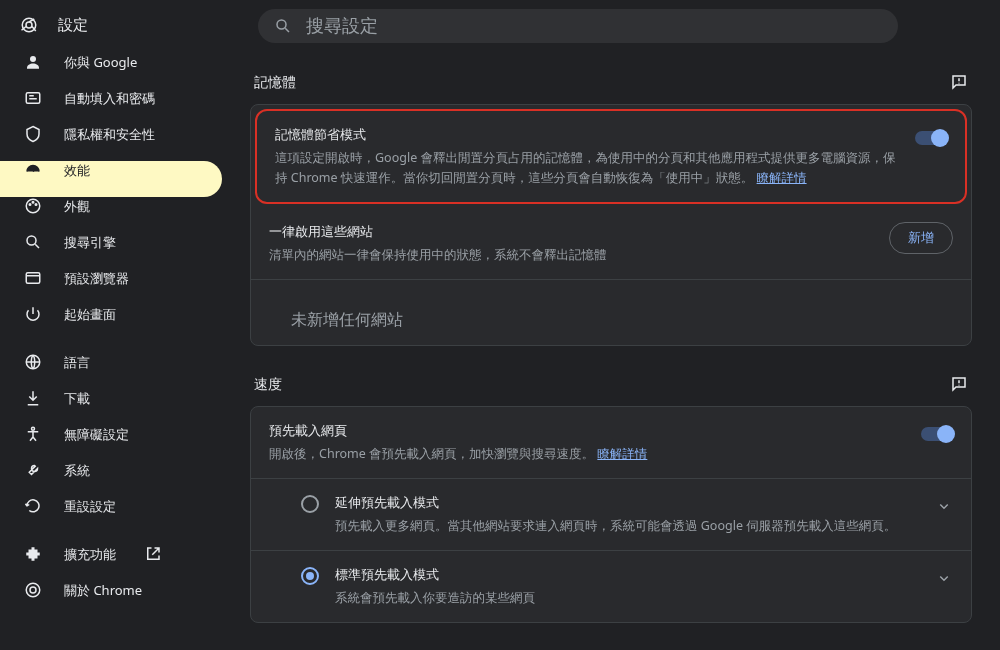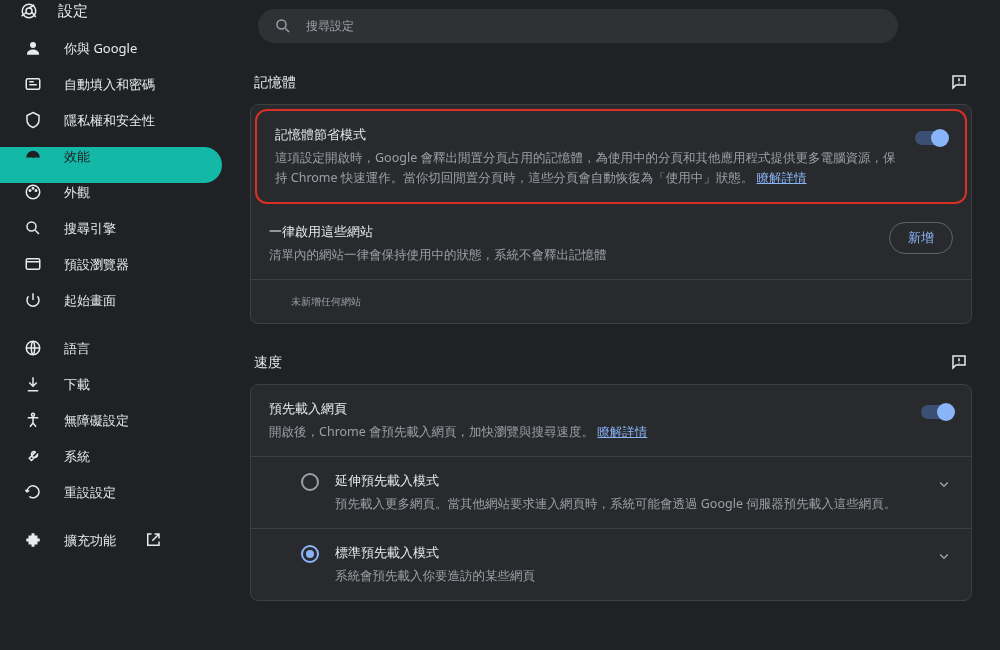--- a/index.html
+++ b/index.html
@@ -9,20 +9,21 @@
   font-family: "Noto Sans", "Segoe UI", Roboto, Arial, sans-serif;
   font-size: 13px;
   width: 1000px;
   height: 650px;
   overflow: hidden;
   display: flex;
 }
 .sidebar {
   width: 238px;
   background: #202124;
+  padding-top: 14px;
   flex-shrink: 0;
 }
 .app-title-row {
   display: flex;
   align-items: center;
   gap: 20px;
   padding: 0 0 18px 20px;
 }
 .app-title {
   font-size: 15px;
@@ -33,21 +34,21 @@
   display: flex;
   gap: 22px;
   height: 36px;
   padding-left: 24px;
   margin-right: 16px;
   border-radius: 0 18px 18px 0;
   color: #e8eaed;
   cursor: pointer;
   font-size: 13px;
 }
-.nav-item.active { background: #14b8a6; color: #202124; }
+.nav-item.active { background: #fef9c3; color: #202124; }
 .nav-item.active .icon svg { stroke: #202124; fill: #202124; }
 .nav-sep { height: 12px; }
 .icon { width: 18px; height: 18px; display: inline-flex; align-items: center; justify-content: center; }
 .icon svg { width: 18px; height: 18px; }
 .ext-link { margin-left: 6px; }
 
 .main {
   flex: 1;
   display: flex;
   flex-direction: column;
@@ -68,21 +69,21 @@
   height: 34px;
   width: 640px;
   padding: 0 16px;
   color: #9aa0a6;
 }
 .searchbox input {
   background: transparent;
   border: none;
   outline: none;
   color: #f97316;
-  font-size: 12px;
+  font-size: 18px;
   flex: 1;
 }
 .searchbox input::placeholder { color: #9aa0a6; }
 .content {
   flex: 1;
   padding: 12px 28px 20px 12px;
   overflow-y: auto;
 }
 .section-header {
   display: flex;
@@ -133,21 +134,21 @@
   flex-shrink: 0;
 }
 .radio {
   width: 18px; height: 18px; border-radius: 50%;
   border: 2px solid #9aa0a6; flex-shrink: 0; margin-top: 2px;
   display: inline-flex; align-items: center; justify-content: center;
 }
 .radio.checked { border-color: #8ab4f8; }
 .radio.checked::after { content: ""; width: 8px; height: 8px; border-radius: 50%; background: #8ab4f8; }
 .expand-icon { flex-shrink: 0; margin-top: 4px; color: #9aa0a6; }
-.empty-text { padding: 14px 18px 14px 40px; color: #9aa0a6; font-size: 10px; border-top: 1px solid #3c4043; }
+.empty-text { padding: 28px 18px 14px 40px; color: #9aa0a6; font-size: 16px; border-top: 1px solid #3c4043; }
 
 
 .content::-webkit-scrollbar { width: 10px; }
 .content::-webkit-scrollbar-thumb { background: #5f6368; border-radius: 5px; }
 </style>
 </head>
 <body>
 
 <div class="sidebar">
   <div class="app-title-row">
@@ -283,20 +284,29 @@
           <svg viewBox="0 0 24 24" fill="#e8eaed">
             <path d="M10 3h4v3h4v4h3v4h-3v4h-4v3h-4v-3H6v-4H3v-4h3V6h4z"></path>
           </svg>
         </span>
       <span>擴充功能</span>
       <span class="icon ext-link">
           <svg viewBox="0 0 24 24" fill="none" stroke="#e8eaed" stroke-width="2">
             <path d="M14 4h6v6M20 4l-9 9M10 4H5v15h15v-5"></path>
           </svg>
         </span>
+    </li>
+    <li class="nav-item">
+      <span class="icon">
+          <svg viewBox="0 0 24 24" fill="none" stroke="#e8eaed" stroke-width="2">
+            <circle cx="12" cy="12" r="9"></circle>
+            <circle cx="12" cy="12" r="4"></circle>
+          </svg>
+        </span>
+      <span>關於 Chrome</span>
     </li>
   </ul>
 </div>
 
 <div class="main">
   <div class="searchbar">
     <div class="searchbox">
       <span class="icon">
           <svg viewBox="0 0 24 24" fill="none" stroke="#9aa0a6" stroke-width="2">
             <circle cx="10" cy="10" r="6"></circle>

